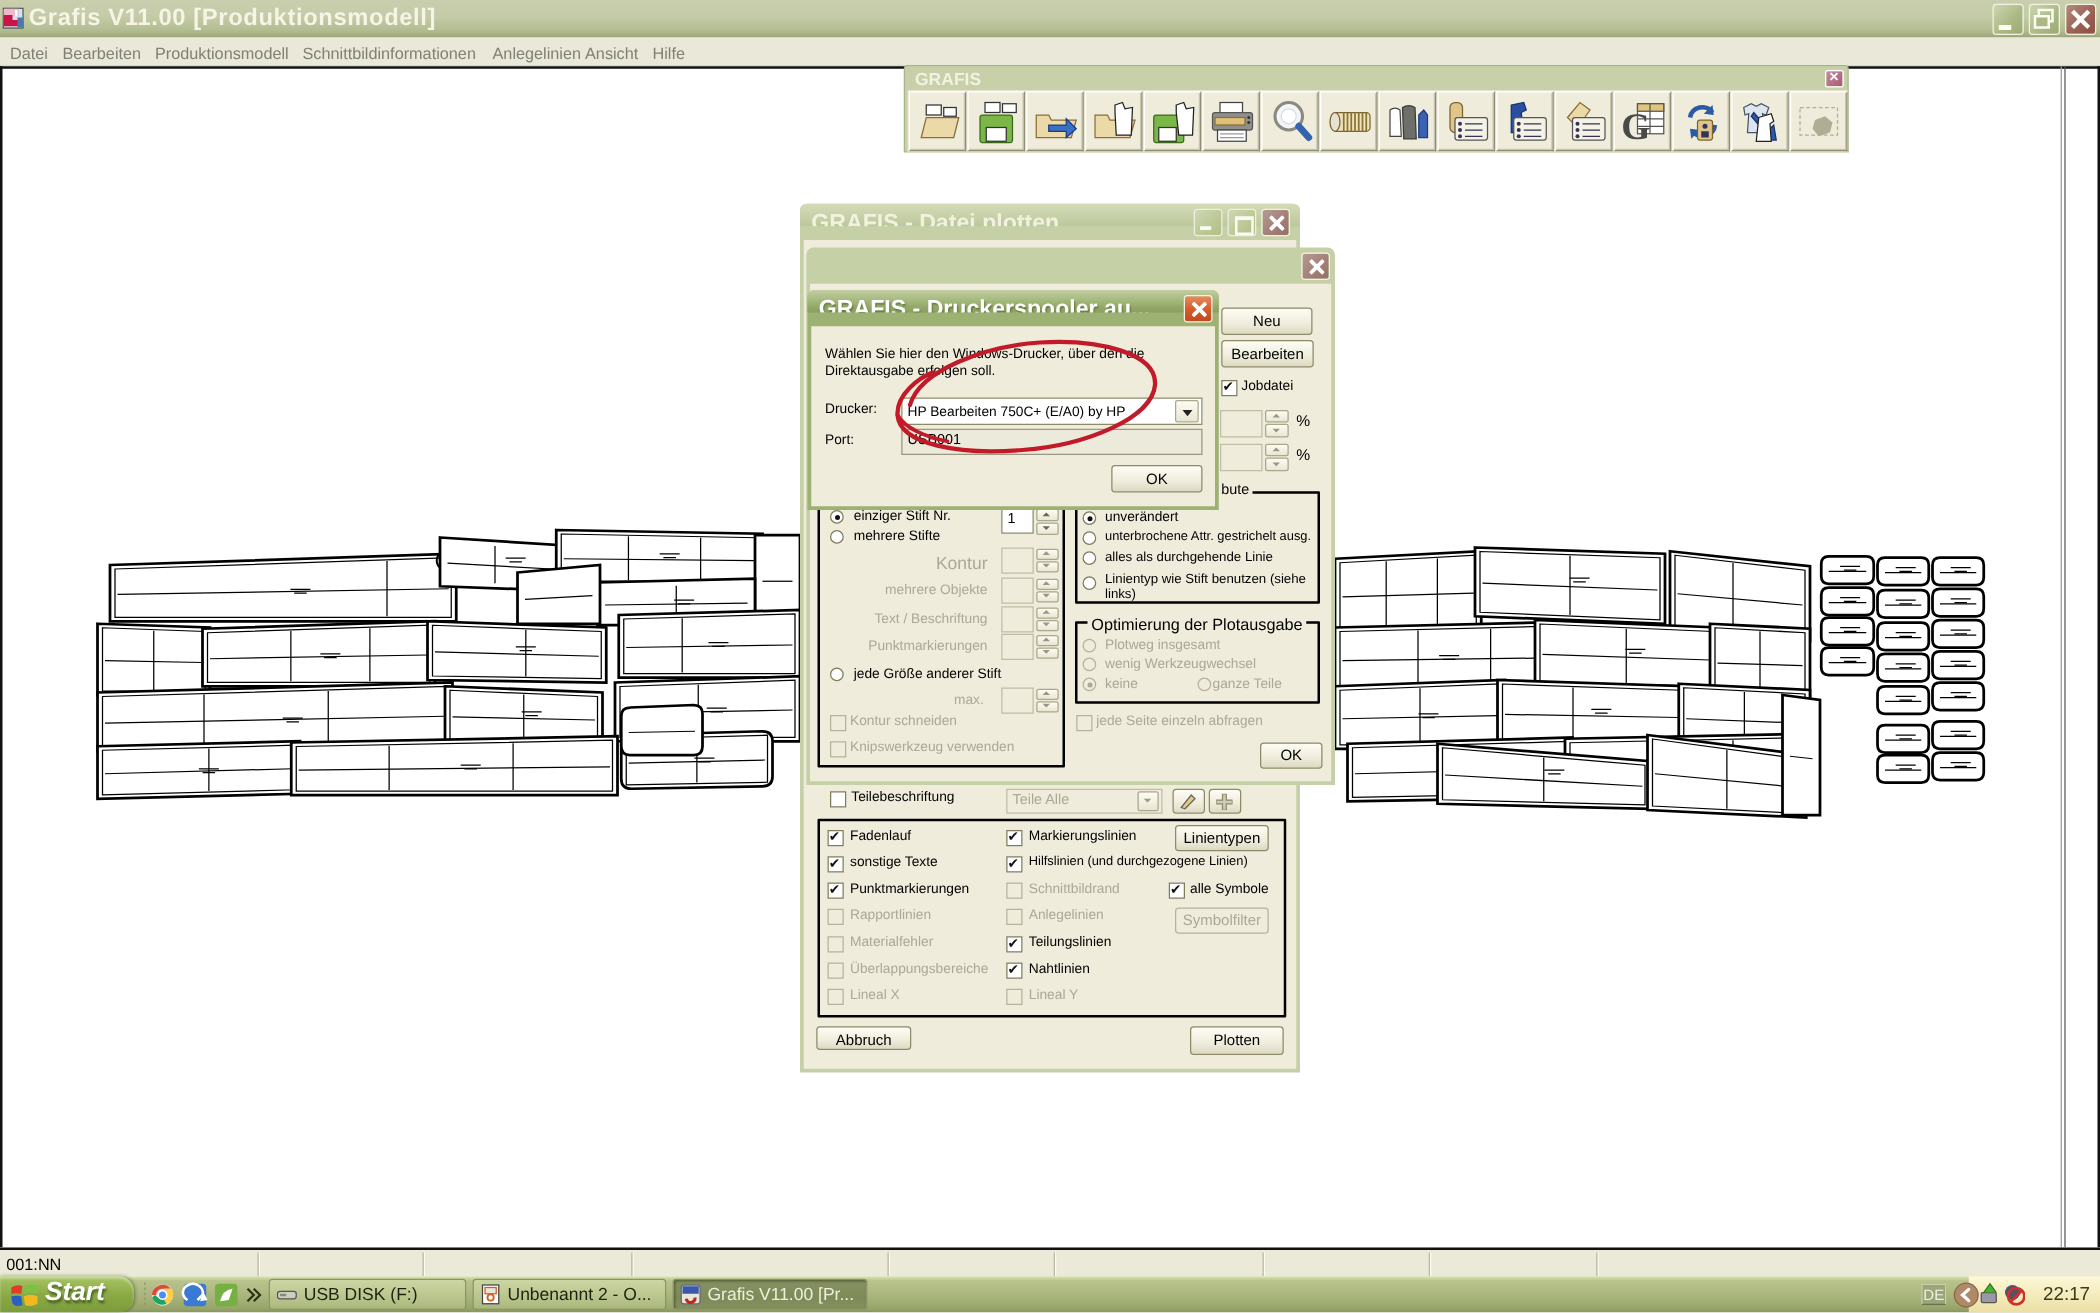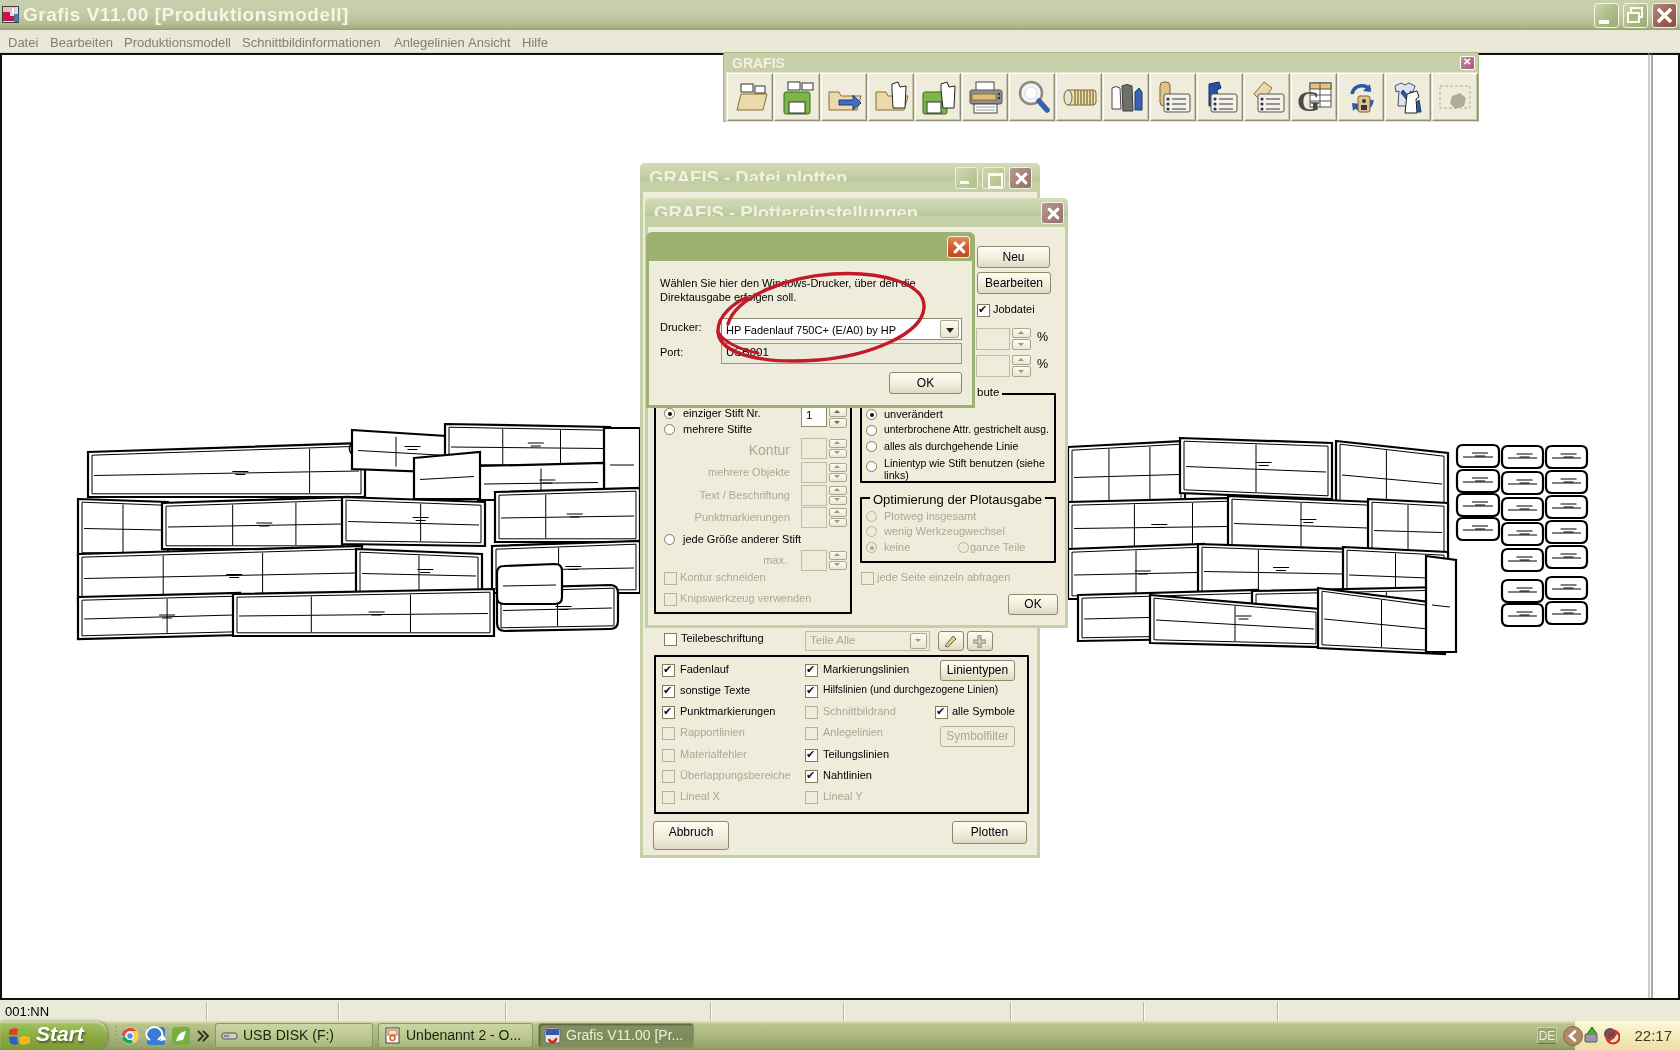--- a/index.html
+++ b/index.html
@@ -502,28 +502,25 @@
 <div class="cbx on" style="left:162px;top:557px"></div>
 <div class="lb" style="left:180px;top:556px;font-size:11px">Teilungslinien</div>
 <div class="cbx on" style="left:162px;top:578px"></div>
 <div class="lb" style="left:180px;top:577px;font-size:11px">Nahtlinien</div>
 <div class="cbx dis" style="left:162px;top:599px"></div>
 <div class="lb dis" style="left:180px;top:598px;font-size:11px">Lineal Y</div>
 <div class="cbx on" style="left:292px;top:514px"></div>
 <div class="lb" style="left:309px;top:513px;font-size:11px">alle Symbole</div>
 <div class="xbtn" style="left:297px;top:468px;width:75px;height:21px;line-height:19px;font-size:12px">Linientypen</div>
 <div class="xbtn dis" style="left:297px;top:534px;width:75px;height:21px;line-height:19px;font-size:12px">Symbolfilter</div>
-<div class="xbtn" style="left:10px;top:629px;width:76px;height:29px;line-height:21px;font-size:12px">Abbruch</div>
+<div class="xbtn" style="left:10px;top:629px;width:76px;height:19px;line-height:21px;font-size:12px">Abbruch</div>
 <div class="xbtn" style="left:309px;top:629px;width:75px;height:23px;line-height:21px;font-size:12px">Plotten</div>
 </div>
   </div>
 <div class="dlg inact" style="left:645px;top:198px;width:423px;height:430px">
-<div class="cap">
-      <span class="t">GRAFIS - Plottereinstellungen</span>
-    </div>
 <div class="dcl" style="left:396px"></div>
 <div class="bd" style="left:3px;top:29px;width:417px;height:398px">
 <div class="xbtn" style="left:329px;top:19px;width:73px;height:22px;line-height:20px;font-size:12px">Neu</div>
 <div class="xbtn" style="left:329px;top:45px;width:74px;height:22px;line-height:20px;font-size:12px">Bearbeiten</div>
 <div class="cbx on" style="left:329px;top:77px"></div>
 <div class="lb" style="left:345px;top:76px;font-size:11px">Jobdatei</div>
 <div class="sedit dis" style="left:328px;top:101px;width:34px;height:22px"></div>
 <div class="sbtn" style="left:364px;top:101px;width:19px;height:10px">
         <span class="sarr up" style="left:5px;top:2px;border-bottom-color:#9a9880"></span>
       </div>
@@ -617,26 +614,29 @@
 <div class="rdo on dis" style="left:218px;top:315px"></div>
 <div class="lb dis" style="left:236px;top:314px;font-size:11px">keine</div>
 <div class="rdo dis" style="left:310px;top:315px"></div>
 <div class="lb dis" style="left:322px;top:314px;font-size:11px">ganze Teile</div>
 <div class="cbx dis" style="left:213px;top:345px"></div>
 <div class="lb dis" style="left:229px;top:344px;font-size:11px">jede Seite einzeln abfragen</div>
 <div class="xbtn" style="left:360px;top:367px;width:50px;height:21px;line-height:19px;font-size:12px">OK</div>
 </div>
   </div>
 <div class="dlg act" style="left:646px;top:232px;width:329px;height:176px">
+<div class="cap">
+      <span class="t">GRAFIS - Druckerspooler au...</span>
+    </div>
 <div class="dcl hot" style="left:301px"></div>
 <div class="bd" style="left:3px;top:29px;width:323px;height:144px">
 <div class="lb" style="left:11px;top:16px;font-size:11px">Wählen Sie hier den Windows-Drucker, über den die</div>
 <div class="lb" style="left:11px;top:30px;font-size:11px">Direktausgabe erfolgen soll.</div>
 <div class="lb" style="left:11px;top:60px;font-size:11px">Drucker:</div>
-<div class="sedit" style="left:72px;top:57px;width:241px;height:22px;font-size:11px;padding-top:5px">HP Fadenlauf 750C+ (E/A0) by HP</div>
+<div class="sedit" style="left:72px;top:57px;width:241px;height:22px;font-size:11px;padding-top:5px">HP Bearbeiten 750C+ (E/A0) by HP</div>
 <div class="sbtn" style="left:291px;top:59px;width:19px;height:18px">
         <span class="sarr dn" style="left:5px;top:7px;border-left-width:4px;border-right-width:4px;border-top:5px solid #222"></span>
       </div>
 <div class="lb" style="left:11px;top:85px;font-size:11px">Port:</div>
 <div class="sedit" style="left:72px;top:82px;width:241px;height:21px;background:#eceadb;border-color:#9a9880">USB001</div>
 <div class="xbtn" style="left:240px;top:111px;width:73px;height:22px;line-height:20px;font-size:12px">OK</div>
 </div>
   </div>
 <svg class="abs" style="left:696px;top:264px" width="245" height="115" viewBox="0 0 245 115">
 <g fill="none" stroke="#c21a28" stroke-width="3.4" stroke-linecap="round">

